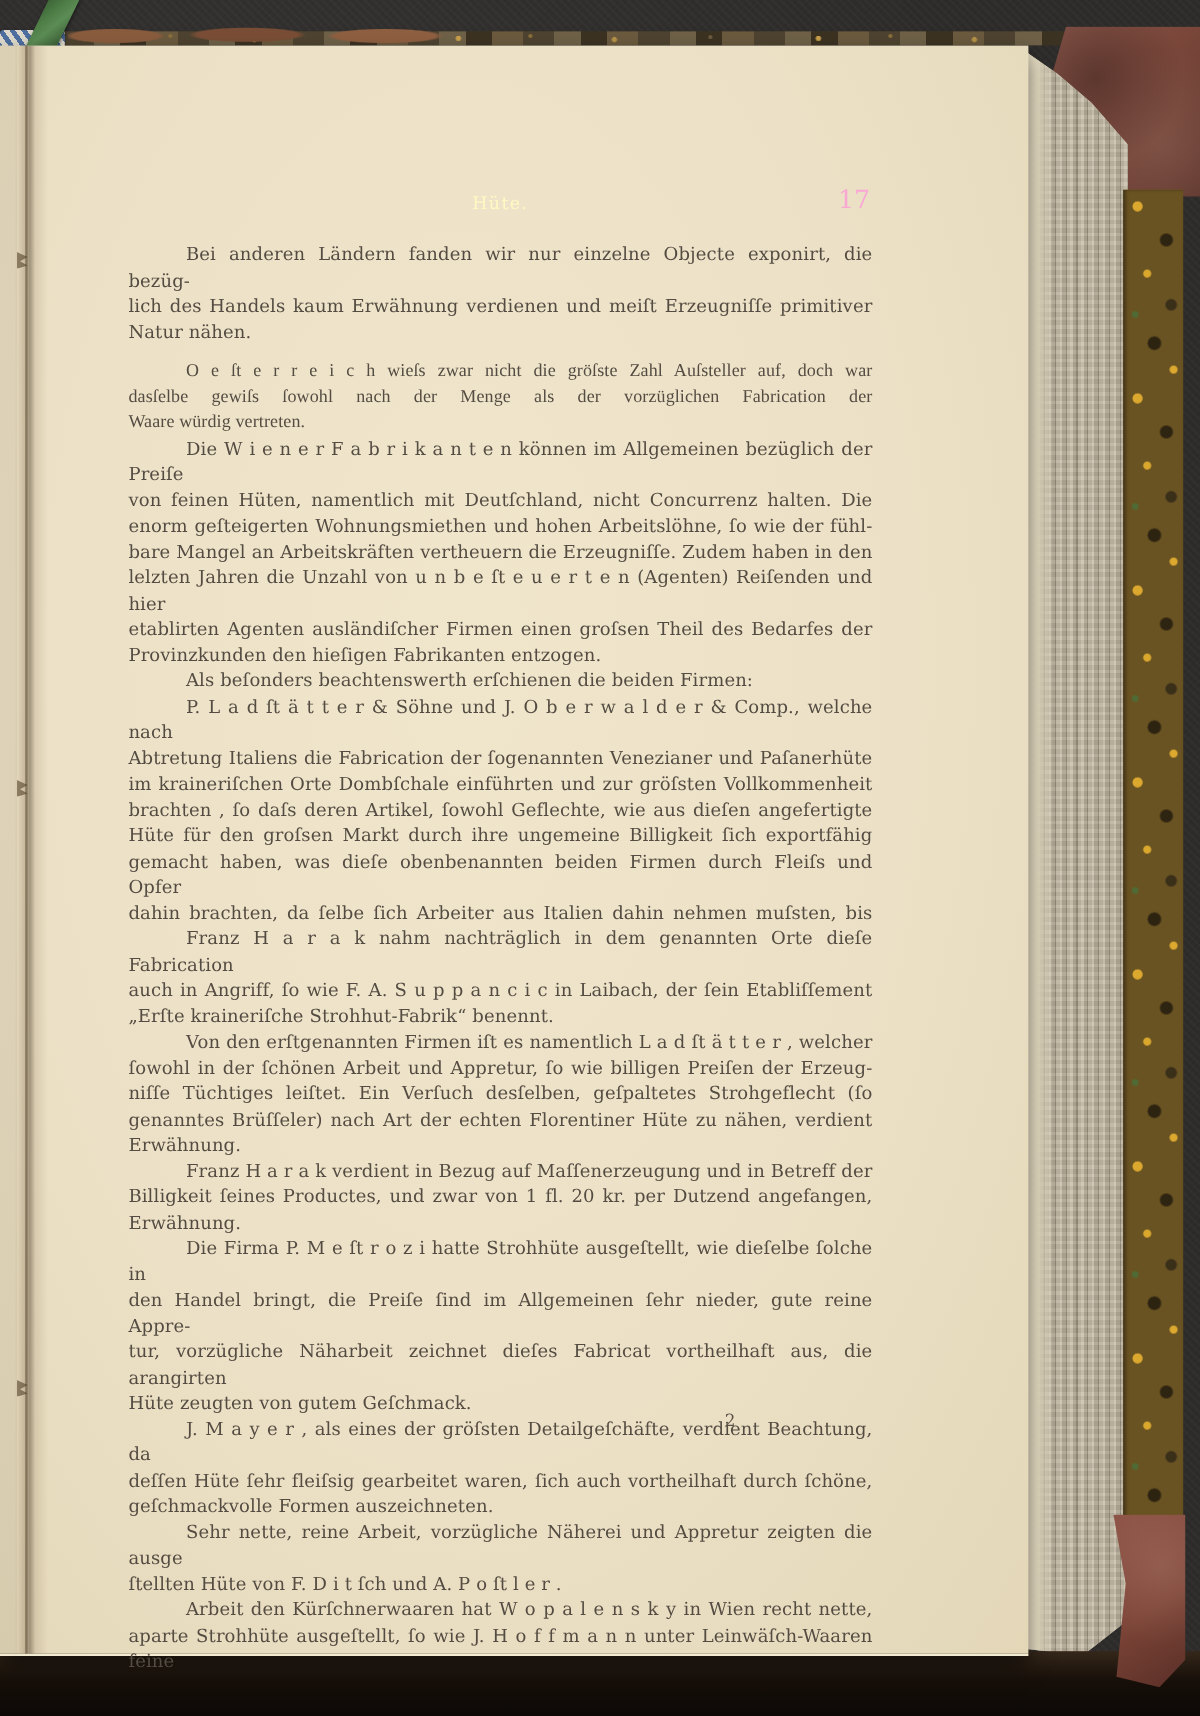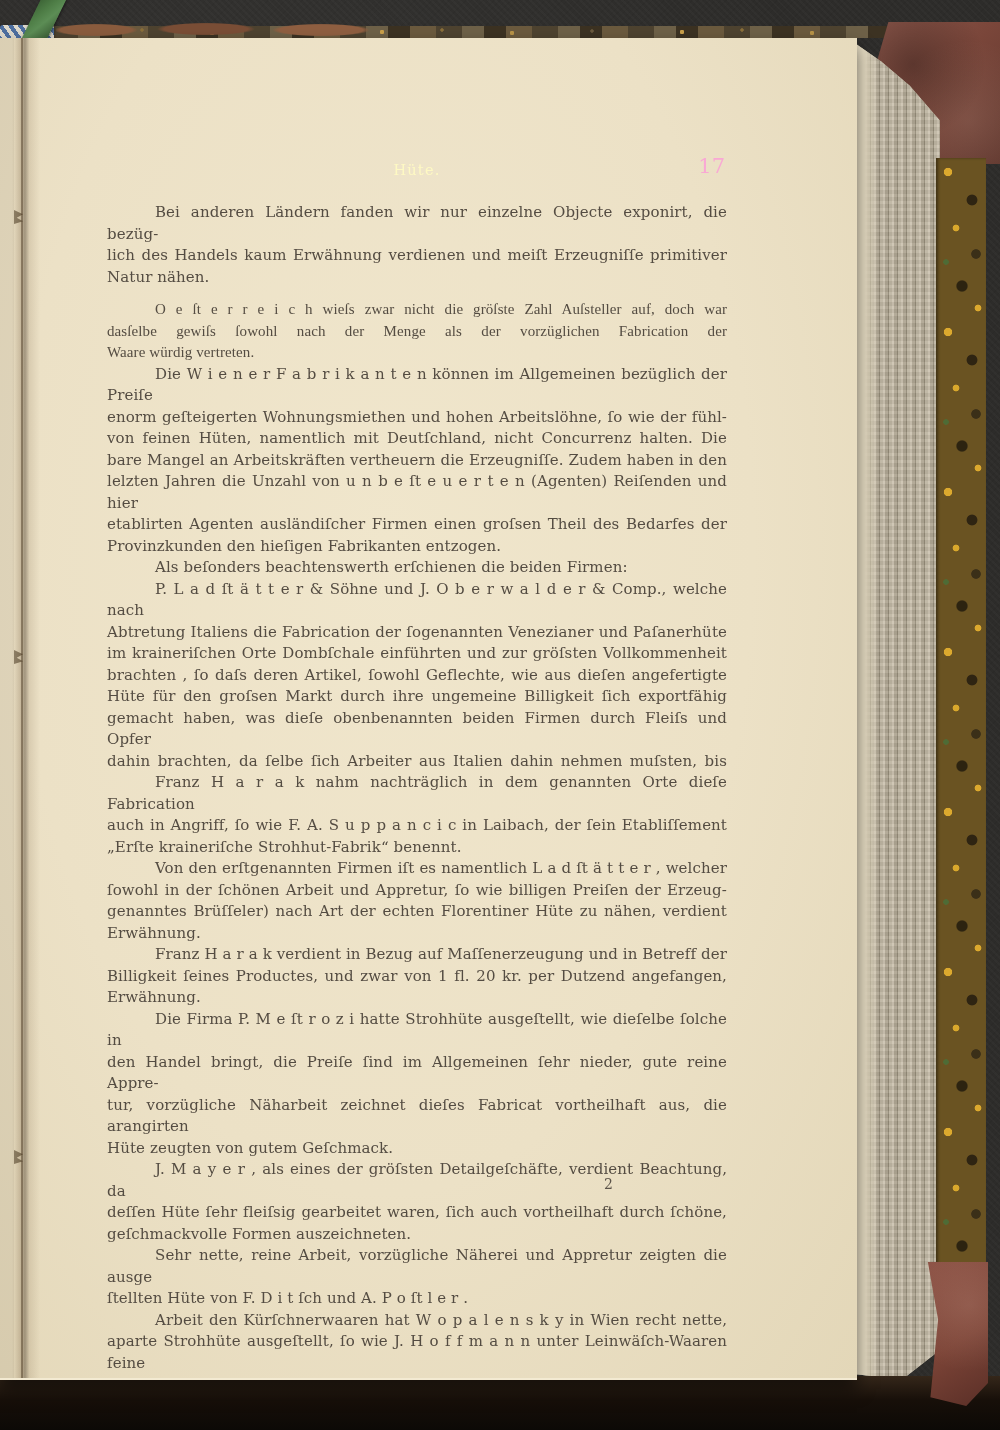--- a/index.html
+++ b/index.html
@@ -174,22 +174,22 @@
       <div class="line">lich des Handels kaum Erwähnung verdienen und meiſt Erzeugniſſe primitiver</div>
       <div class="line last">Natur nähen.</div>
     </div>
     <div class="para gap">
       <div class="line first">O e ſt e r r e i c h wieſs zwar nicht die gröſste Zahl Auſsteller auf, doch war</div>
       <div class="line">dasſelbe gewiſs ſowohl nach der Menge als der vorzüglichen Fabrication der</div>
       <div class="line last">Waare würdig vertreten.</div>
     </div>
     <div class="para">
       <div class="line first">Die W i e n e r F a b r i k a n t e n können im Allgemeinen bezüglich der Preiſe</div>
+      <div class="line">von feinen Hüten, namentlich mit Deutſchland, nicht Concurrenz halten. Die</div>
       <div class="line">enorm geſteigerten Wohnungsmiethen und hohen Arbeitslöhne, ſo wie der fühl-</div>
-      <div class="line">von feinen Hüten, namentlich mit Deutſchland, nicht Concurrenz halten. Die</div>
       <div class="line">bare Mangel an Arbeitskräften vertheuern die Erzeugniſſe. Zudem haben in den</div>
       <div class="line">lelzten Jahren die Unzahl von u n b e ſt e u e r t e n (Agenten) Reiſenden und hier</div>
       <div class="line">etablirten Agenten ausländiſcher Firmen einen groſsen Theil des Bedarfes der</div>
       <div class="line last">Provinzkunden den hieſigen Fabrikanten entzogen.</div>
     </div>
     <div class="para">
       <div class="line first last">Als beſonders beachtenswerth erſchienen die beiden Firmen:</div>
     </div>
     <div class="para">
       <div class="line first">P. L a d ſt ä t t e r &amp; Söhne und J. O b e r w a l d e r &amp; Comp., welche nach</div>
@@ -201,20 +201,21 @@
       <div class="line">dahin brachten, da ſelbe ſich Arbeiter aus Italien dahin nehmen muſsten, bis</div>
     </div>
     <div class="para">
       <div class="line first">Franz H a r a k nahm nachträglich in dem genannten Orte dieſe Fabrication</div>
       <div class="line">auch in Angriff, ſo wie F. A. S u p p a n c i c in Laibach, der ſein Etabliſſement</div>
       <div class="line last">„Erſte kraineriſche Strohhut-Fabrik“ benennt.</div>
     </div>
     <div class="para">
       <div class="line first">Von den erſtgenannten Firmen iſt es namentlich L a d ſt ä t t e r , welcher</div>
       <div class="line">ſowohl in der ſchönen Arbeit und Appretur, ſo wie billigen Preiſen der Erzeug-</div>
+      <div class="line">niſſe Tüchtiges leiſtet. Ein Verſuch desſelben, geſpaltetes Strohgeflecht (ſo</div>
       <div class="line">genanntes Brüſſeler) nach Art der echten Florentiner Hüte zu nähen, verdient</div>
       <div class="line last">Erwähnung.</div>
     </div>
     <div class="para">
       <div class="line first">Franz H a r a k verdient in Bezug auf Maſſenerzeugung und in Betreff der</div>
       <div class="line">Billigkeit ſeines Productes, und zwar von 1 fl. 20 kr. per Dutzend angefangen,</div>
       <div class="line last">Erwähnung.</div>
     </div>
     <div class="para">
       <div class="line first">Die Firma P. M e ſt r o z i hatte Strohhüte ausgeſtellt, wie dieſelbe ſolche in</div>

